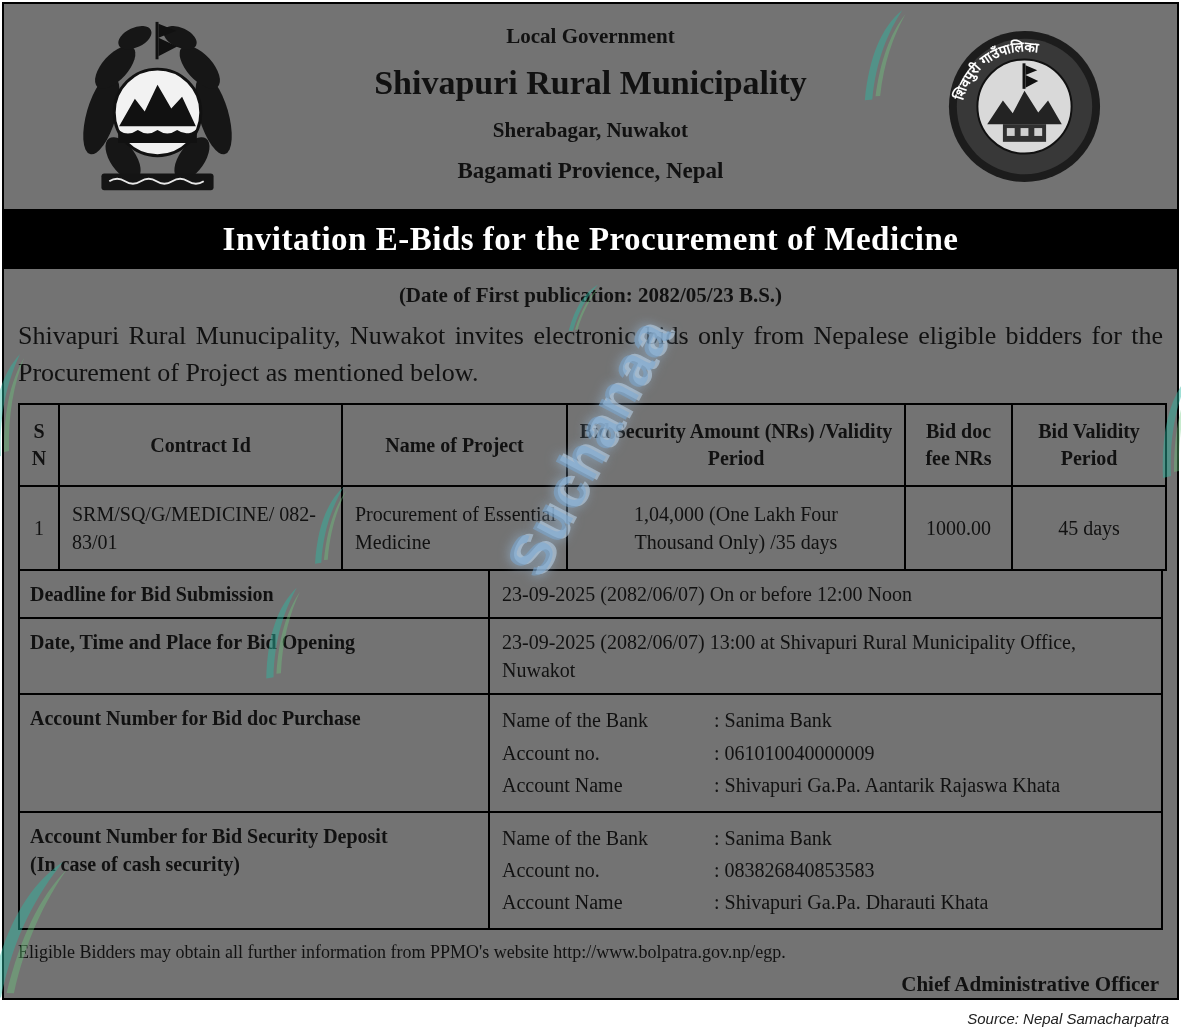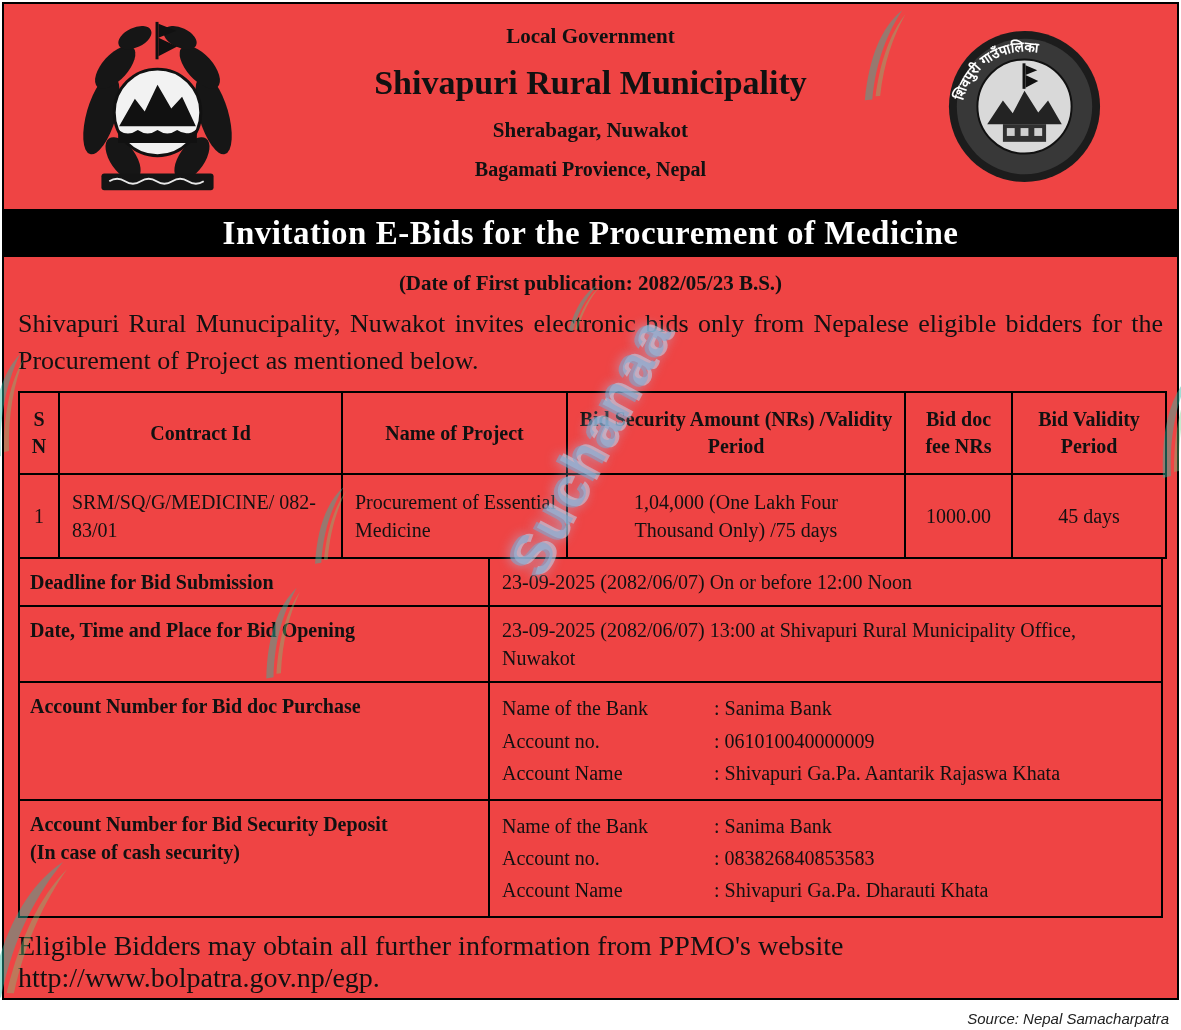--- a/index.html
+++ b/index.html
@@ -4,34 +4,34 @@
 <style>
   * { margin:0; padding:0; box-sizing:border-box; }
   body { background:#e8e8e8; }
   .page {
     position:relative; width:1181px; height:1030px; margin:0 auto;
     background:#fff; color:#111; overflow:hidden;
     font-family:"Liberation Serif", serif;
   }
   .doc {
     position:absolute; left:2px; top:2px; width:1177px; height:998px;
-    border:2px solid #000; overflow:hidden; background:#ef4444;
+    border:2px solid #000; overflow:hidden; background:#737373;
   }
   
   .header { position:relative; height:205px; }
   .logo-left { position:absolute; left:62px; top:12px; width:183px; height:182px; }
   .logo-right { position:absolute; right:74px; top:24px; width:157px; height:157px; }
   .header-text { text-align:center; padding-top:20px; }
   .h-govt { font-size:21px; font-weight:bold; }
   .h-muni { font-size:34px; font-weight:bold; margin-top:15px; }
   .h-addr { font-size:21px; font-weight:bold; margin-top:16px; }
-  .h-prov { font-size:20px; font-weight:bold; margin-top:15px; }
+  .h-prov { font-size:23px; font-weight:bold; margin-top:15px; }
   
   .banner {
-    height:48px; background:#000; color:#fff;
+    height:60px; background:#000; color:#fff;
     display:flex; align-items:center; justify-content:center;
     font-size:33px; font-weight:bold; letter-spacing:.5px;
   }
   
   .body { padding:0 14px; }
   .pubdate { text-align:center; font-weight:bold; font-size:21px; margin-top:14px; }
   .intro { font-size:26px; line-height:1.43; text-align:justify; margin-top:9px; }
   table { width:100%; border-collapse:collapse; table-layout:fixed; font-size:20px; }
   .bid-table { margin-top:12px; }
   th, td { border:2px solid #000; padding:6px 8px; }
@@ -45,21 +45,21 @@
   .lbl { font-weight:bold; padding:9px 10px; }
   .r-deadline td { height:45px; }
   .r-opening td { height:68px; }
   .r-purchase td { height:114px; }
   .r-security td { height:114px; }
   .r-deadline .val, .r-deadline .lbl { vertical-align:middle; }
   .val { padding:9px 12px; }
   .acct-grid { display:grid; grid-template-columns:212px 1fr; line-height:1.62; }
   
   .footer { padding:0 14px; }
-  .eligibility { font-size:28px; margin-top:12px; }
+  .eligibility { font-size:18px; margin-top:12px; }
   .signatory { text-align:right; font-weight:bold; font-size:21px; margin-top:9px; padding-right:4px; }
   .source {
     position:absolute; right:12px; bottom:3px; font-size:15px; font-style:italic;
     font-family:"Liberation Sans", sans-serif; color:#222;
   }
   
   .wm-layer { position:absolute; inset:0; pointer-events:none; z-index:6; }
   .wm-text {
     position:absolute; left:492px; top:556px;
     transform-origin:0 0; transform:rotate(-62deg);
@@ -153,21 +153,21 @@
             <th>Name of Project</th>
             <th>Bid Security Amount (NRs) /Validity Period</th>
             <th>Bid doc fee NRs</th>
             <th>Bid Validity Period</th>
           </tr>
           <tr>
             <td class="c-center">1</td>
             <td class="c-left">SRM/SQ/G/MEDICINE/ 082-83/01</td>
             <td class="c-left">Procurement of Essential Medicine</td>
             <td class="c-center">
-              <div class="security-val">1,04,000 (One Lakh Four Thousand Only) /75 days</div>
+              <div class="security-val">1,04,000 (One Lakh Four Thousand Only) /35 days</div>
             </td>
             <td class="c-center">1000.00</td>
             <td class="c-center">45 days</td>
           </tr>
         </tbody>
       </table>
 
       <table class="detail-table">
         <colgroup>
           <col style="width:470px">

